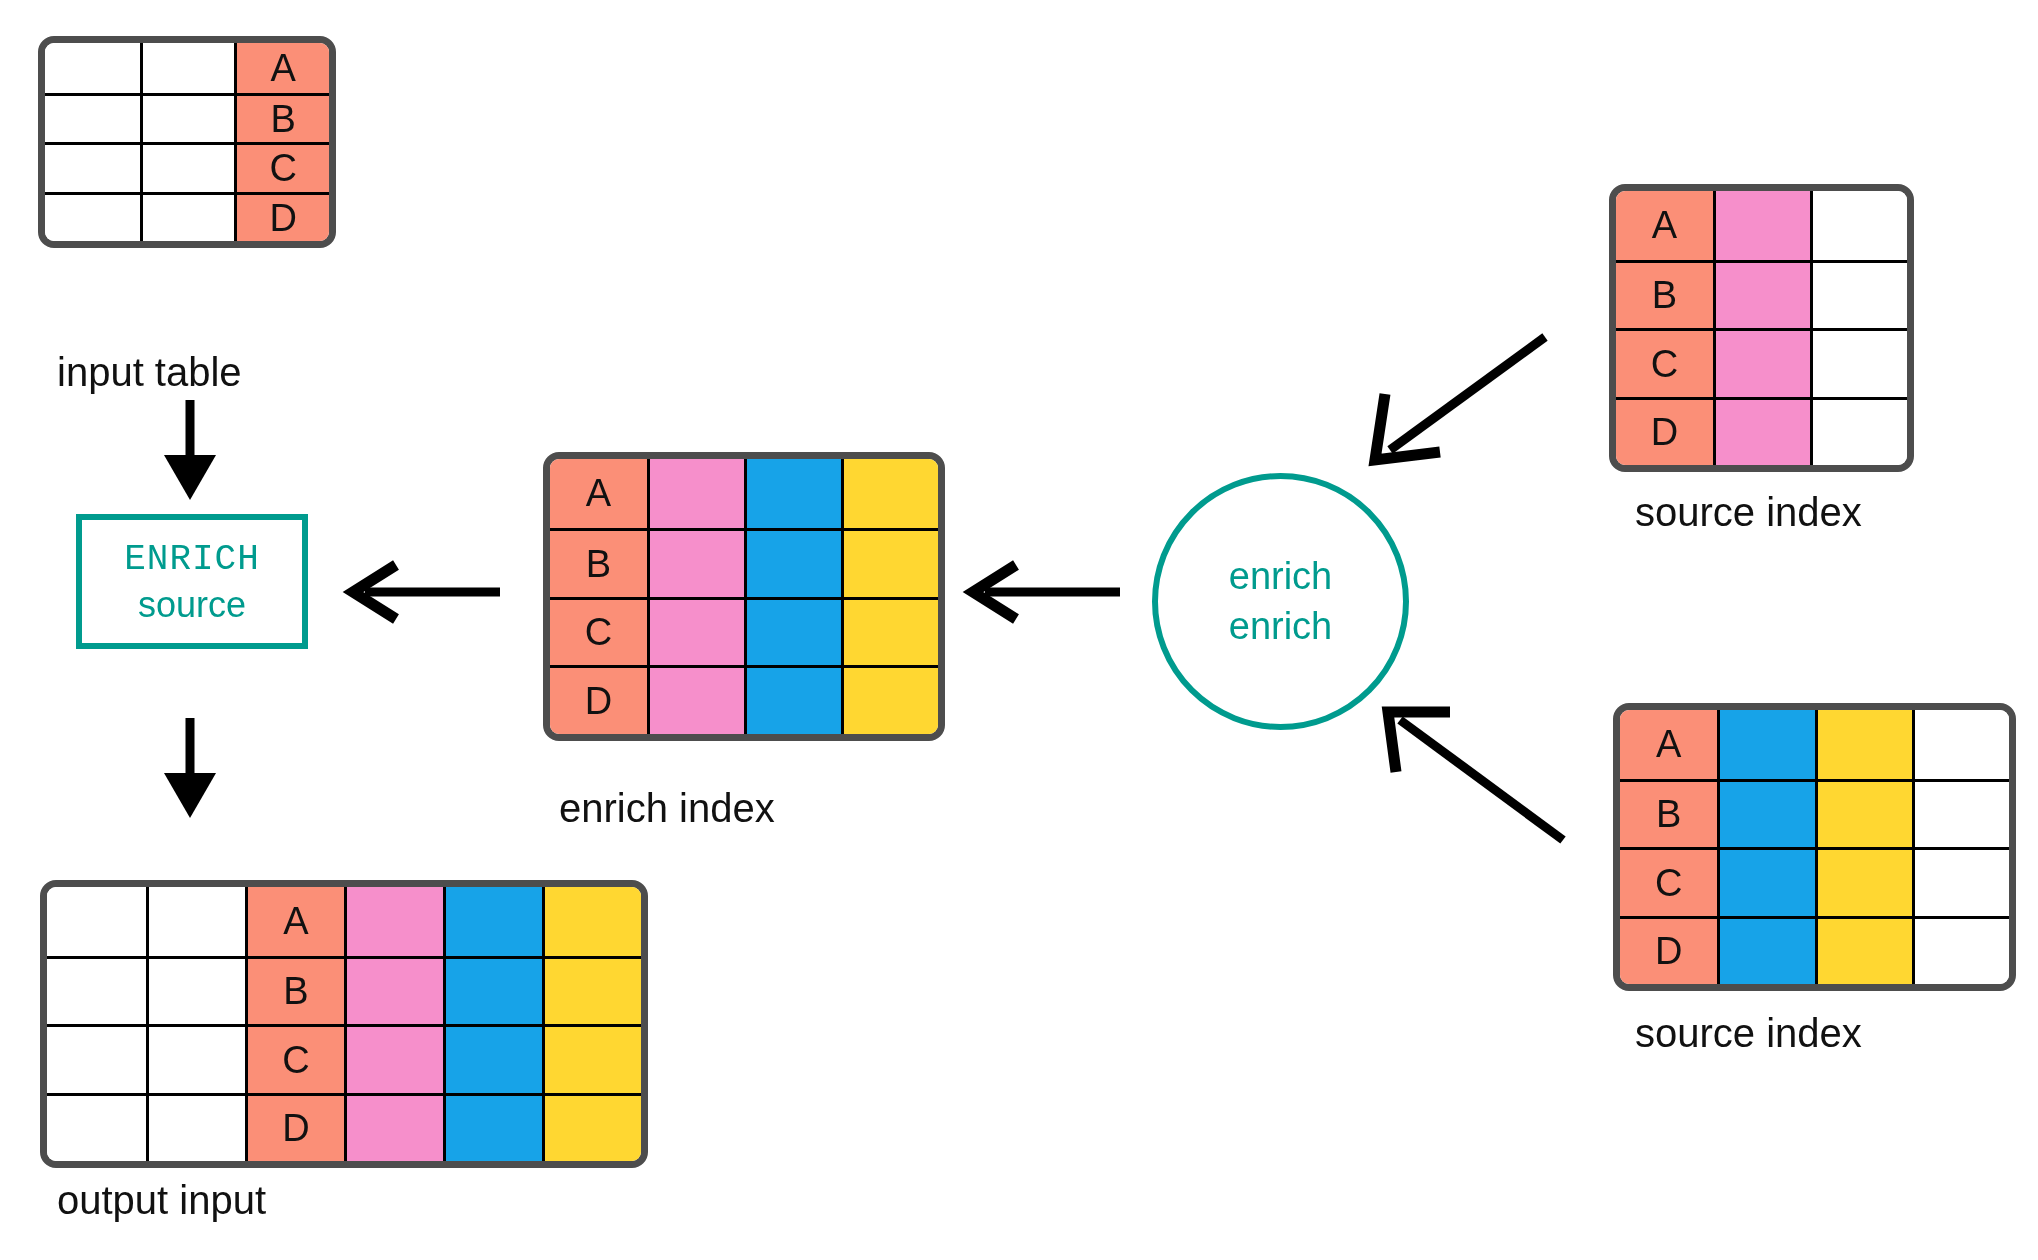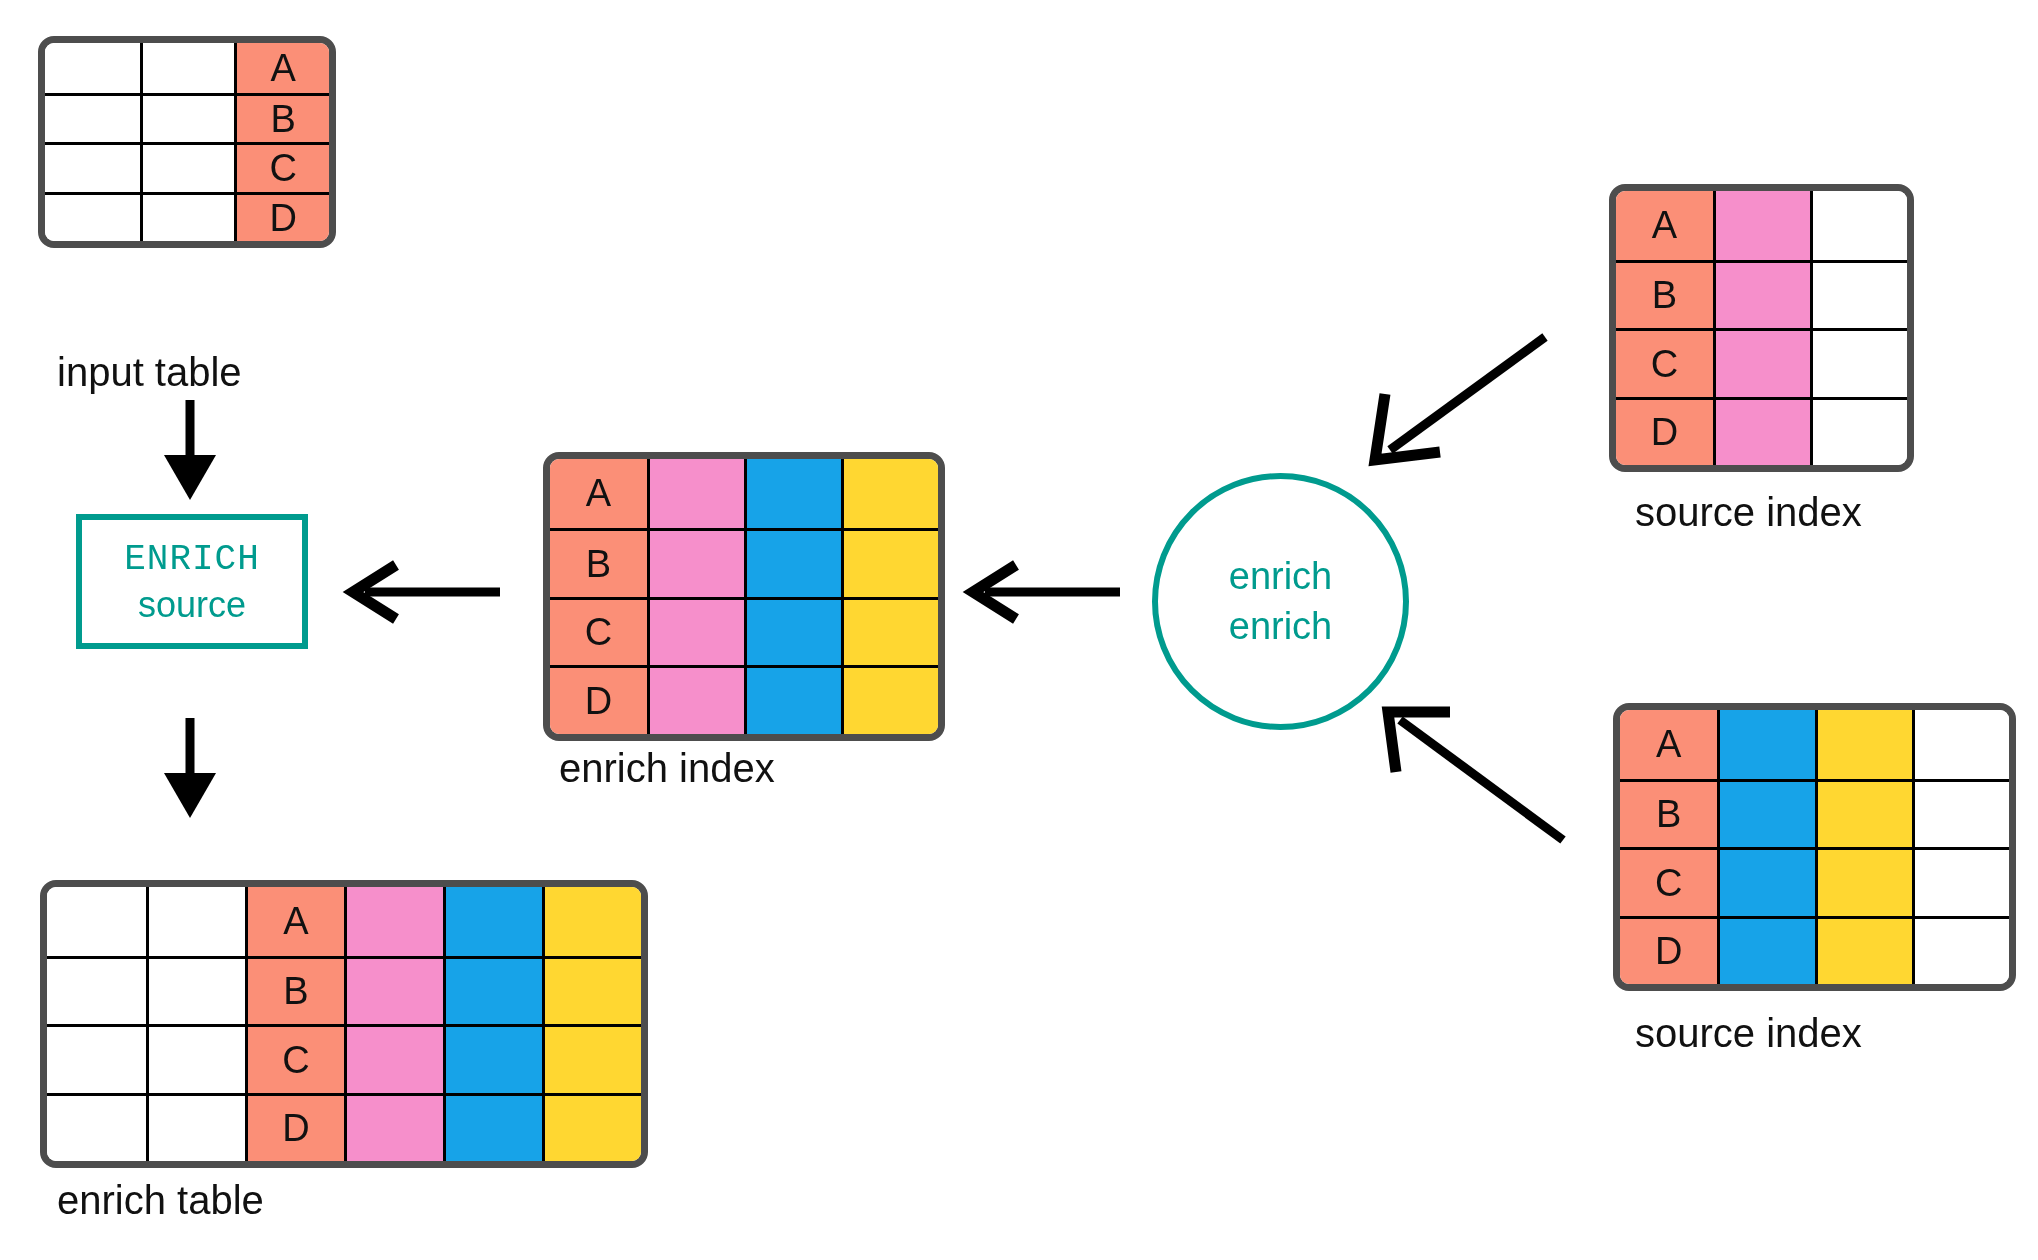--- a/index.html
+++ b/index.html
@@ -162,21 +162,21 @@
       <div class="cell c-blue" style="width: 25%;"></div>
       <div class="cell c-yellow" style="width: 25%;"></div>
     </div>
     <div class="row" style="height: 25%;">
       <div class="cell c-salmon" style="width: 25%;">D</div>
       <div class="cell c-pink" style="width: 25%;"></div>
       <div class="cell c-blue" style="width: 25%;"></div>
       <div class="cell c-yellow" style="width: 25%;"></div>
     </div>
   </div>
-<div class="caption" style="left:559px; top:748px;">enrich index</div>
+<div class="caption" style="left:559px; top:788px;">enrich index</div>
 
 <div class="policy" id="enrich-policy" style="left:1152px; top:473px; width:257px; height:257px;">
   <span>enrich</span>
   <span>enrich</span>
 </div>
 
 <div class="tbl" id="source-index-top" style="left:1609px; top:184px; width:305px; height:288px;">
     <div class="row" style="height: 25%;">
       <div class="cell c-salmon" style="width: 33.3333%;">A</div>
       <div class="cell c-pink" style="width: 33.3333%;"></div>
@@ -255,21 +255,21 @@
     </div>
     <div class="row" style="height: 25%;">
       <div class="cell c-white" style="width: 16.6667%;"></div>
       <div class="cell c-white" style="width: 16.6667%;"></div>
       <div class="cell c-salmon" style="width: 16.6667%;">D</div>
       <div class="cell c-pink" style="width: 16.6667%;"></div>
       <div class="cell c-blue" style="width: 16.6667%;"></div>
       <div class="cell c-yellow" style="width: 16.6667%;"></div>
     </div>
   </div>
-<div class="caption" style="left:57px; top:1180px;">enrich table</div>
+<div class="caption" style="left:57px; top:1180px;">output input</div>
 
 <svg class="arrows" viewBox="0 0 2038 1260">
   <g stroke="#000000" stroke-width="9" fill="none" stroke-linecap="butt" stroke-linejoin="miter">
 
     <g>
       <line x1="190" y1="400" x2="190" y2="487"></line>
       <polygon points="190,500 164,455 216,455" fill="#000000" stroke="none"></polygon>
     </g>
 
     <g>

